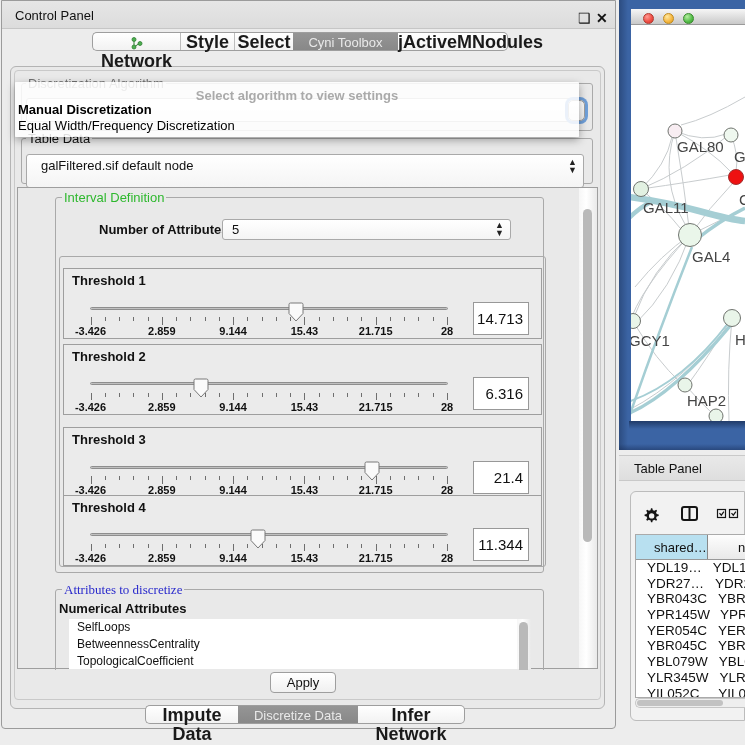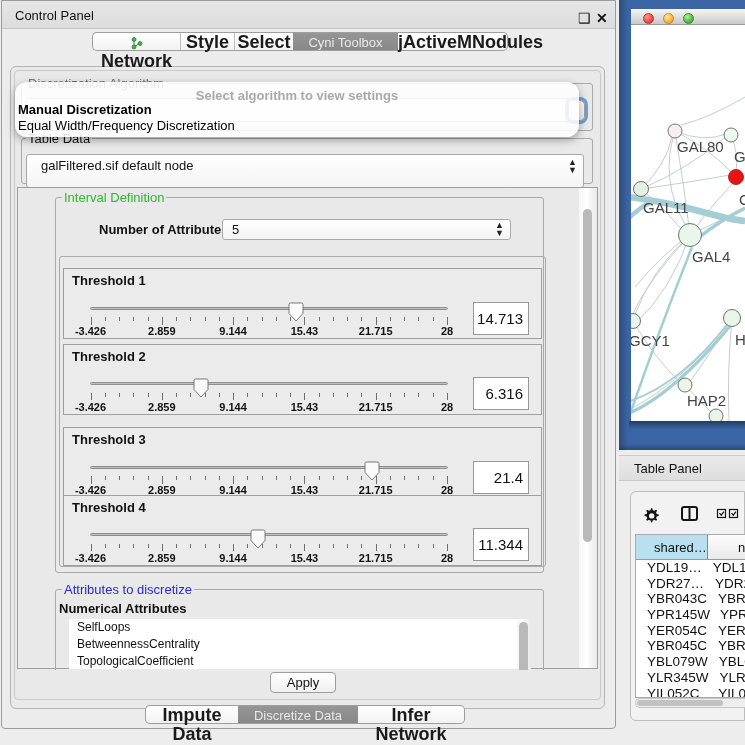--- a/index.html
+++ b/index.html
@@ -48,21 +48,21 @@
 .thr .ticks { position:absolute; left:0; top:48px; }
 .thr .lab { position:absolute; top:56px; font-size:11px; font-weight:bold; color:#111; transform:translateX(-50%); }
 .thr .val { position:absolute; left:409px; top:32.5px; width:56px; height:33px; background:#fff;
   border:1px solid #989898; font-size:15px; color:#111; text-align:right; line-height:31px; padding-right:5px; }
 
 
 #numlist { position:absolute; background:#fff; }
 #numlist div { font-size:12px; color:#111; padding-left:8px; height:17px; line-height:17px; }
 
 
-#popup { left:13px; top:81px; width:564px; height:55px; background:rgba(255,255,255,0.86); border-radius:12px;
+#popup { left:13px; top:81px; width:564px; height:55px; background:rgba(255,255,255,0.86); border-radius:1px;
   box-shadow:0 3px 8px rgba(0,0,0,0.35); }
 #popup .ph { position:absolute; left:0; right:0; top:6px; text-align:center; color:#aaaaaa; font-size:13px; font-weight:bold; }
 #popup .it1 { position:absolute; left:3px; top:20px; font-size:13px; font-weight:bold; color:#000; }
 #popup .it2 { position:absolute; left:3px; top:36px; font-size:13px; color:#000; }
 
 
 .vsb-track { position:absolute; background:linear-gradient(90deg,#f6f6f6,#ffffff 40%,#e9e9e9); }
 .vsb-thumb { position:absolute; width:9px; background:#b9b9b9; border-radius:5px; }
 
 
@@ -306,21 +306,21 @@
           <div class="lab" style="left:97.8px;">2.859</div>
           <div class="lab" style="left:169.1px;">9.144</div>
           <div class="lab" style="left:240.4px;">15.43</div>
           <div class="lab" style="left:311.7px;">21.715</div>
           <div class="lab" style="left:383px;">28</div>
     <div class="val">11.344</div>
   </div>
       </div>
 
     <div class="grpbox" style="left:53px; top:588px; width:489px; height:110px;"></div>
-    <div class="grplab" style="left:60px; top:581px; color:#2929cc;">Attributes to discretize</div>
+    <div class="grplab" style="left:60px; top:581px; color:#2929cc;font-family:Liberation Serif, serif;">Attributes to discretize</div>
     <div class="abs" style="left:57px; top:600px; font-size:13px; font-weight:bold; color:#111;">Numerical Attributes</div>
     <div id="numlist" style="left:67px; top:618px; width:448px; height:50px;">
       <div>SelfLoops</div>
       <div>BetweennessCentrality</div>
       <div>TopologicalCoefficient</div>
     </div>
     <div class="vsb-track abs" style="left:515px; top:618px; width:14px; height:50px;"></div>
     <div class="vsb-thumb abs" style="left:517px; top:621px; height:60px;"></div>
 
     <div class="abs" style="left:16px; top:669px; width:580px; height:29px; background:#e9e9e9;"></div>

